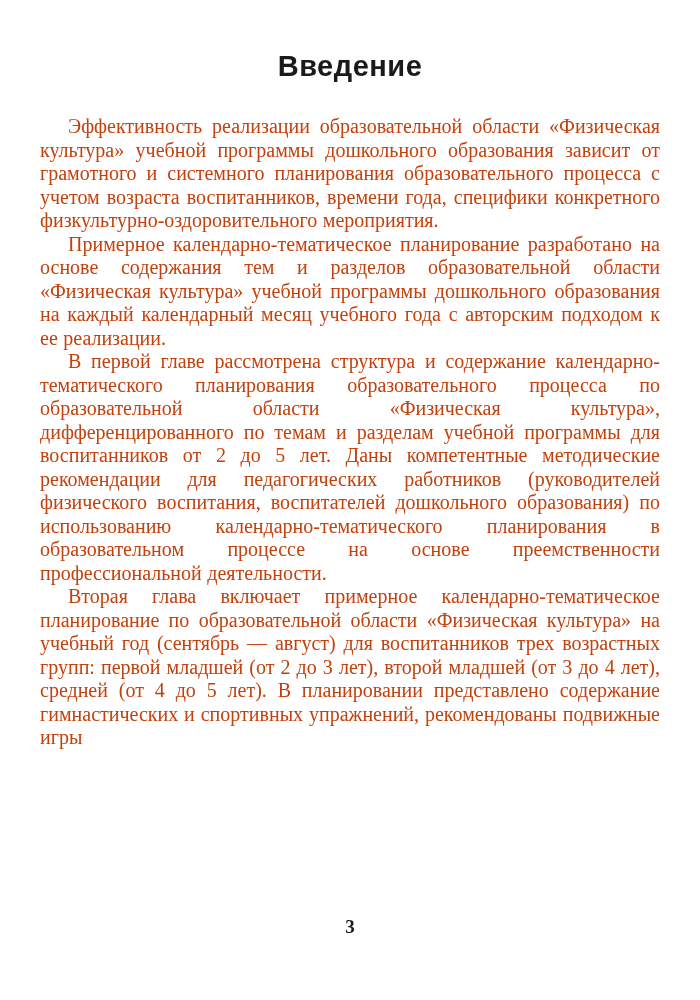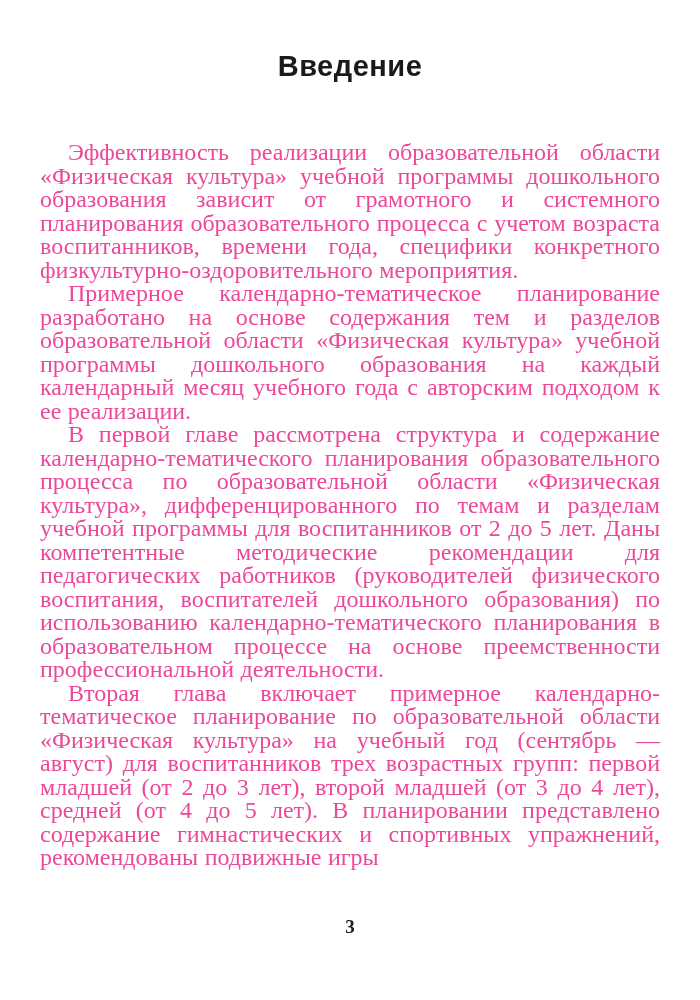--- a/index.html
+++ b/index.html
@@ -12,38 +12,38 @@
     width: 700px;
     height: 1000px;
     background: #ffffff;
     color: #1c1c1c;
     box-sizing: border-box;
     padding: 50px 40px 0 40px;
     overflow: hidden;
     font-family: "Liberation Serif", "DejaVu Serif", serif;
   }
   .title {
-    margin: 0 0 58px 0;
+    margin: 0 0 32px 0;
     text-align: center;
     font-family: "Liberation Sans", "DejaVu Sans", sans-serif;
     font-weight: 700;
     font-size: 29px;
     letter-spacing: 0.5px;
     color: #1a1a1a;
   }
   .body-text {
     width: 620px;
   }
   .body-text p {
     margin: 0;
-    font-size: 24px;
+    font-size: 20px;
     line-height: 23.5px;
     text-align: justify;
     text-indent: 28px;
-    color: #ec4899;
+    color: #c2410c;
     hyphens: auto;
     -webkit-hyphens: auto;
     word-spacing: 0.5px;
   }
   .page-number {
     position: absolute;
     left: 40px;
     width: 620px;
     top: 916px;
     text-align: center;

